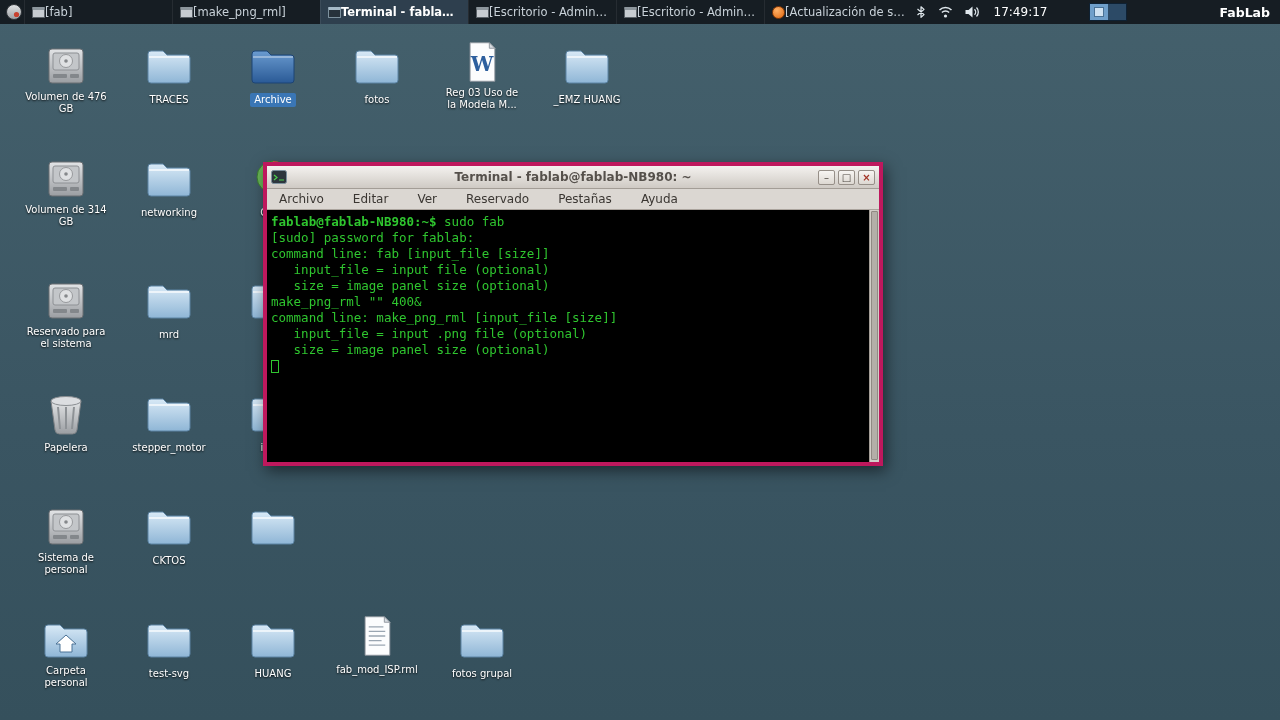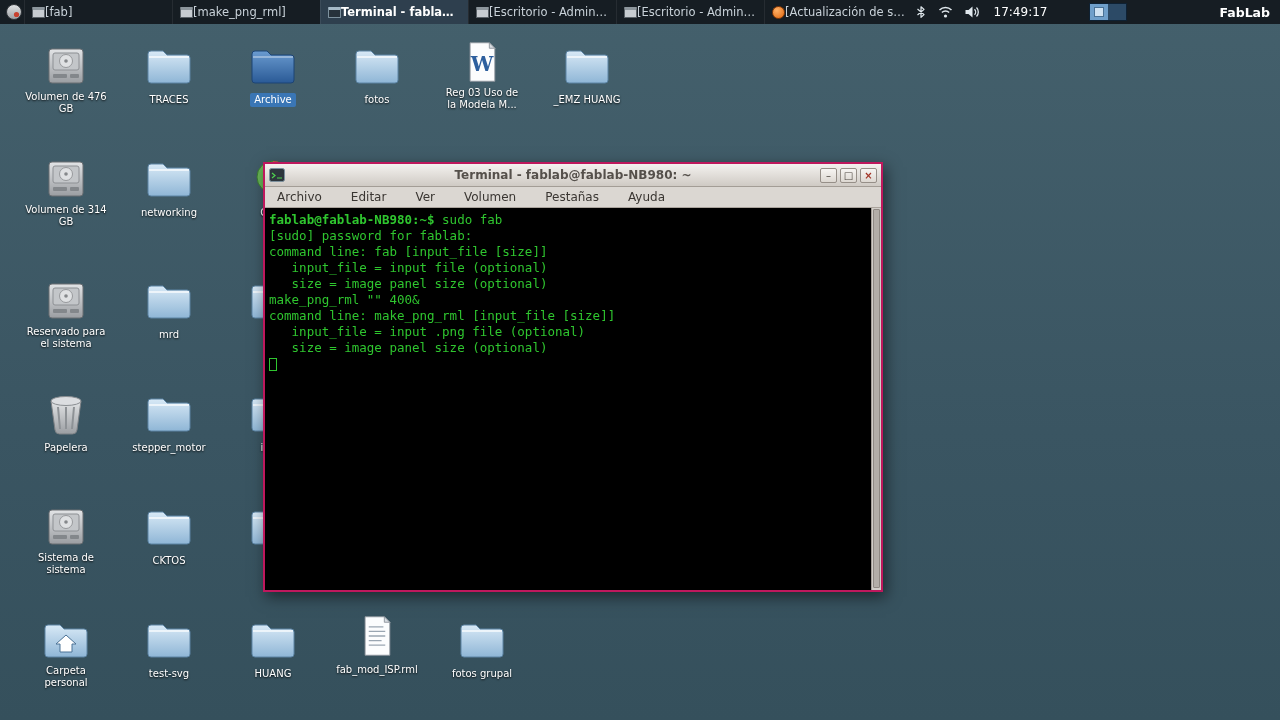--- a/index.html
+++ b/index.html
@@ -42,22 +42,22 @@
   .dlabel {
     display:inline-block; max-width:92px; margin-top:2px;
     font-size:10px; line-height:1.2; color:#fff;
     text-shadow:0 1px 2px rgba(0,0,0,.9); word-wrap:break-word;
     padding:1px 4px; border-radius:2px;
   }
   .cell.selected .dlabel { background:#3a76b5; text-shadow:none; }
 
   
   .window {
-    position:absolute; left:263px; top:162px; width:620px; height:430px; z-index:20;
-    border:2px solid #be185d; background:#d6d2cd;
+    position:absolute; left:263px; top:162px; width:620px; height:304px; z-index:20;
+    border:4px solid #be185d; background:#d6d2cd;
     box-shadow:3px 5px 14px rgba(0,0,0,.5);
     display:flex; flex-direction:column;
   }
   .titlebar {
     height:23px; flex:none; background:linear-gradient(#f4f2ef,#cfcac4);
     border-bottom:1px solid #a39d96; display:flex; align-items:center;
     padding:0 4px; position:relative;
   }
   .wapp-ico { width:16px; height:14px; flex:none; z-index:1; }
   .wtitle { position:absolute; left:0; right:0; text-align:center; font-size:12px; font-weight:bold; color:#55504b; }
@@ -300,21 +300,21 @@
   <svg class="ic">
       <use href="#s-folder"></use>
     </svg>
   <div class="dlabel">imag</div>
 </div>
 
 <div class="cell" style="left:18px;top:503px">
   <svg class="ic">
       <use href="#s-drive"></use>
     </svg>
-  <div class="dlabel">Sistema de sistema</div>
+  <div class="dlabel">Sistema de personal</div>
 </div>
 <div class="cell" style="left:121px;top:503px">
   <svg class="ic">
       <use href="#s-folder"></use>
     </svg>
   <div class="dlabel">CKTOS</div>
 </div>
 <div class="cell" style="left:225px;top:503px">
   <svg class="ic">
       <use href="#s-folder"></use>
@@ -364,21 +364,21 @@
       <span class="wb">–</span>
       <span class="wb">□</span>
       <span class="wb close">×</span>
     </span>
   </div>
 
   <div class="menubar">
     <span>Archivo</span>
     <span>Editar</span>
     <span>Ver</span>
-    <span>Volumen</span>
+    <span>Reservado</span>
     <span>Pestañas</span>
     <span>Ayuda</span>
   </div>
 
   <div class="wbody">
     <div class="console">
       <div class="tline"><span class="prompt">fablab@fablab-NB980:~$ </span><span>sudo fab</span></div>
       <div class="tline">[sudo] password for fablab:</div>
       <div class="tline">command line: fab [input_file [size]]</div>
       <div class="tline">   input_file = input file (optional)</div>

